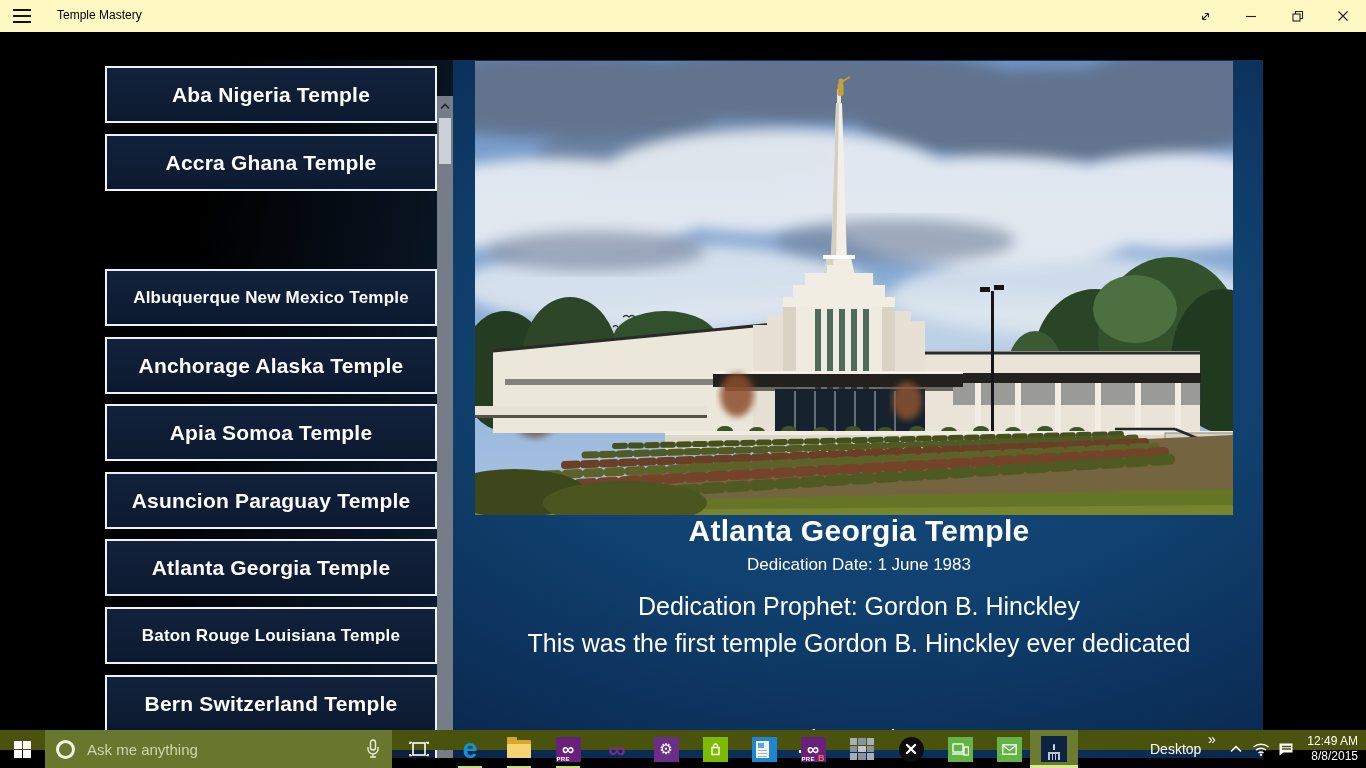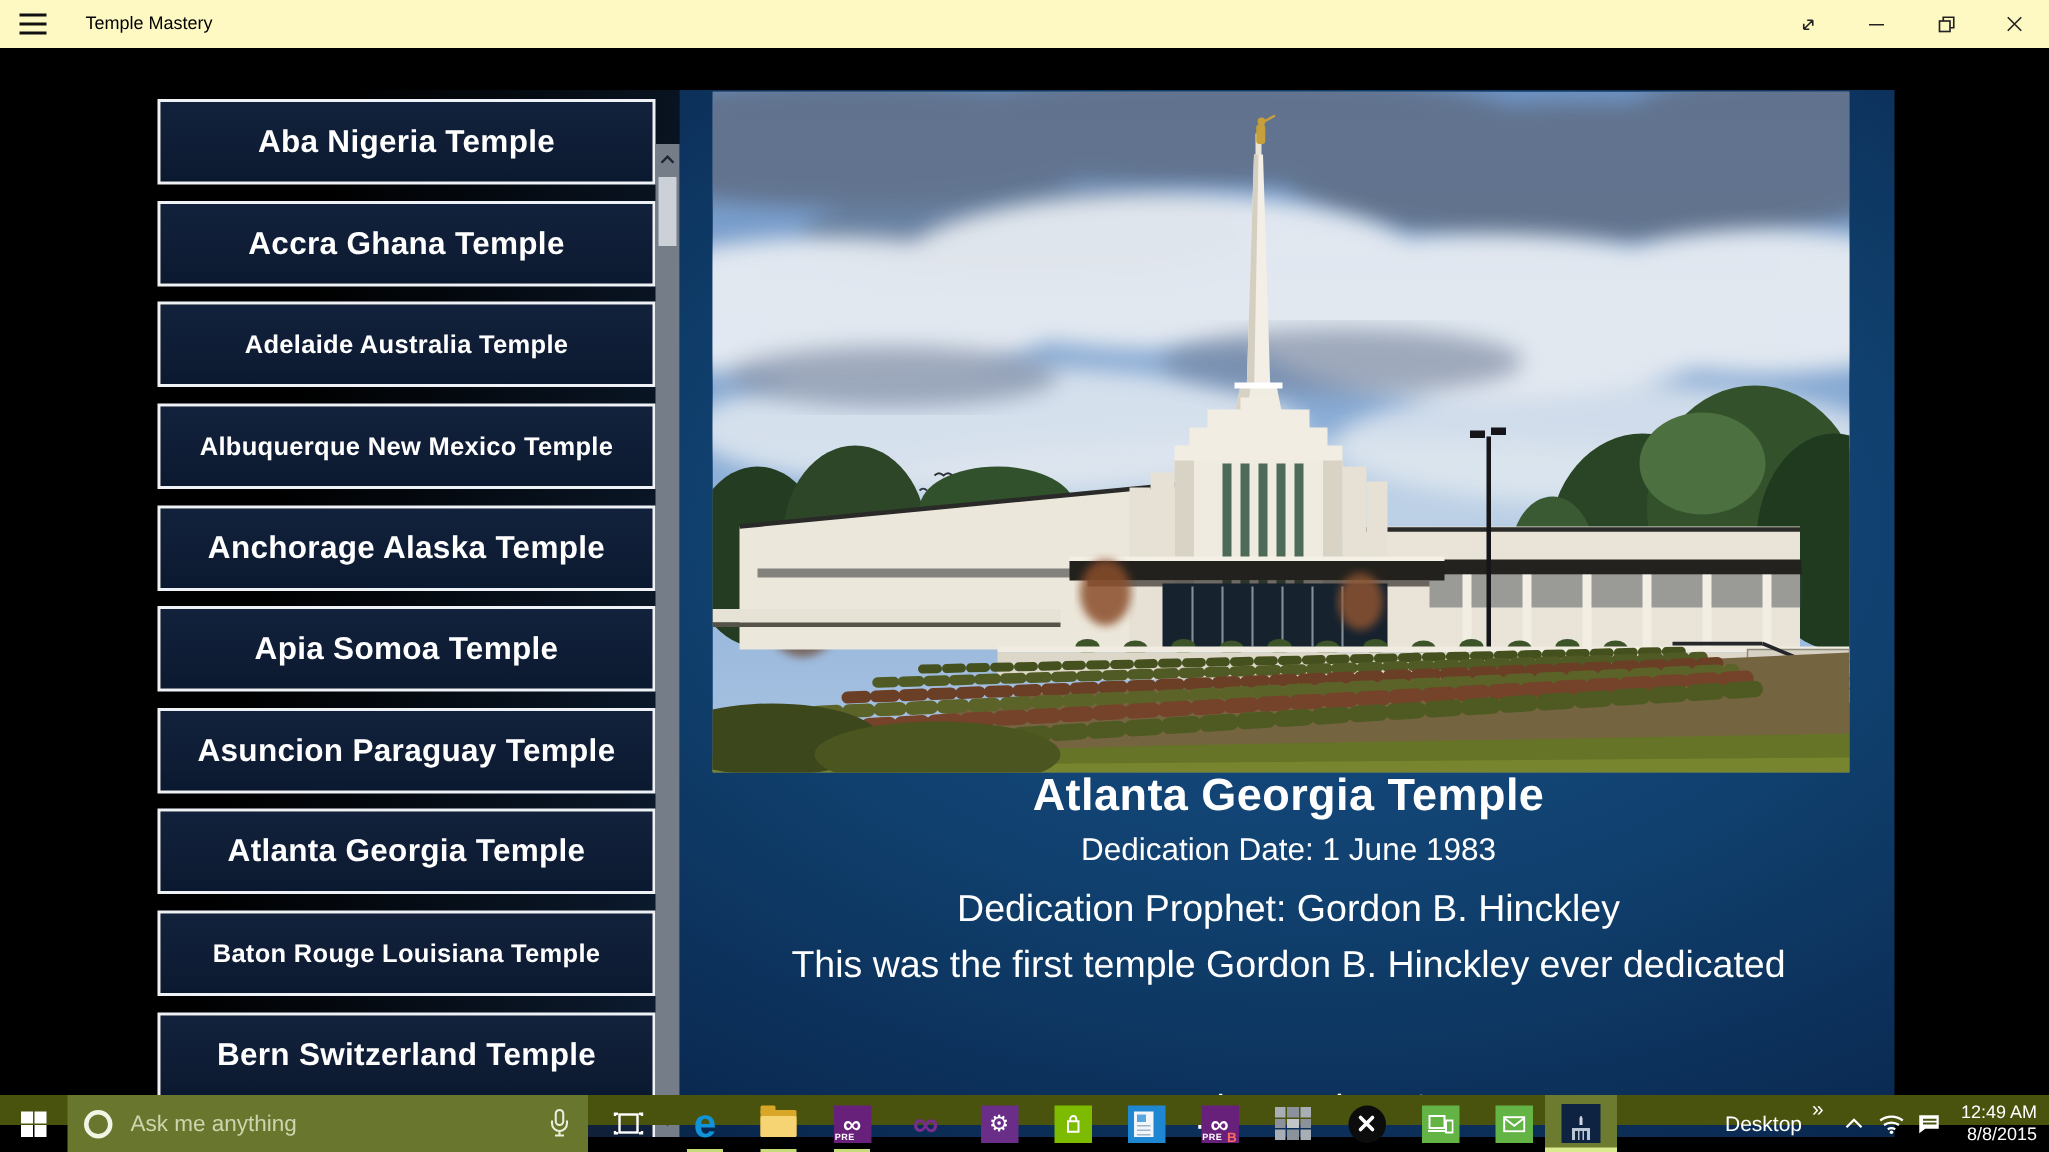--- a/index.html
+++ b/index.html
@@ -34,21 +34,21 @@
   .sb-btn svg { display:block; }
   .sb-up { top:2px; } .sb-down { bottom:2px; }
   .sb-thumb { position:absolute; left:2px; top:22px; width:12px; height:46px; background:#ccd1d8; cursor:pointer; }
 
   
   .photo { position:absolute; left:475px; top:1px; width:758px; height:454px; }
 
   
   .cap { position:absolute; left:455px; width:808px; text-align:center; color:#fff; }
   .cap-title { top:454px; font-size:30px; font-weight:800; letter-spacing:.3px; }
-  .cap-line1 { top:495px; font-size:21px; font-weight:400; }
+  .cap-line1 { top:495px; font-size:17px; font-weight:400; }
   .cap-line2 { top:532px; font-size:25px; font-weight:400; }
   .cap-line3 { top:569px; font-size:25px; font-weight:400; }
   .cap-num   { top:665px; font-size:25px; font-weight:400; }
 
   
   .taskbar { position:absolute; left:0; top:730px; width:1366px; height:20px; background:#4a530e; z-index:50; }
   .start { position:absolute; left:0; top:0; width:45px; height:38px; display:flex; align-items:center; justify-content:center; cursor:pointer; }
   .winlogo { width:17px; height:17px; display:grid; grid-template-columns:8px 8px; grid-template-rows:8px 8px; gap:1px; }
   .winlogo i { background:#fff; }
   .searchbox { position:absolute; left:45px; top:0; width:347px; height:38px; background:#68762e; display:flex; align-items:center; }
@@ -132,23 +132,20 @@
   <div class="app">
     <div class="sidebar-bg"></div>
     <div class="content-bg"></div>
 
     <div class="temple-btn" style="top:6px">
         <span>Aba Nigeria Temple</span>
       </div>
     <div class="temple-btn" style="top:74px">
         <span>Accra Ghana Temple</span>
       </div>
-    <div class="temple-btn" style="top:141px">
-        <span style="font-size: 17px;">Adelaide Australia Temple</span>
-      </div>
     <div class="temple-btn" style="top:209px">
         <span style="font-size: 17px;">Albuquerque New Mexico Temple</span>
       </div>
     <div class="temple-btn" style="top:277px">
         <span>Anchorage Alaska Temple</span>
       </div>
     <div class="temple-btn" style="top:344px">
         <span>Apia Somoa Temple</span>
       </div>
     <div class="temple-btn" style="top:412px">

